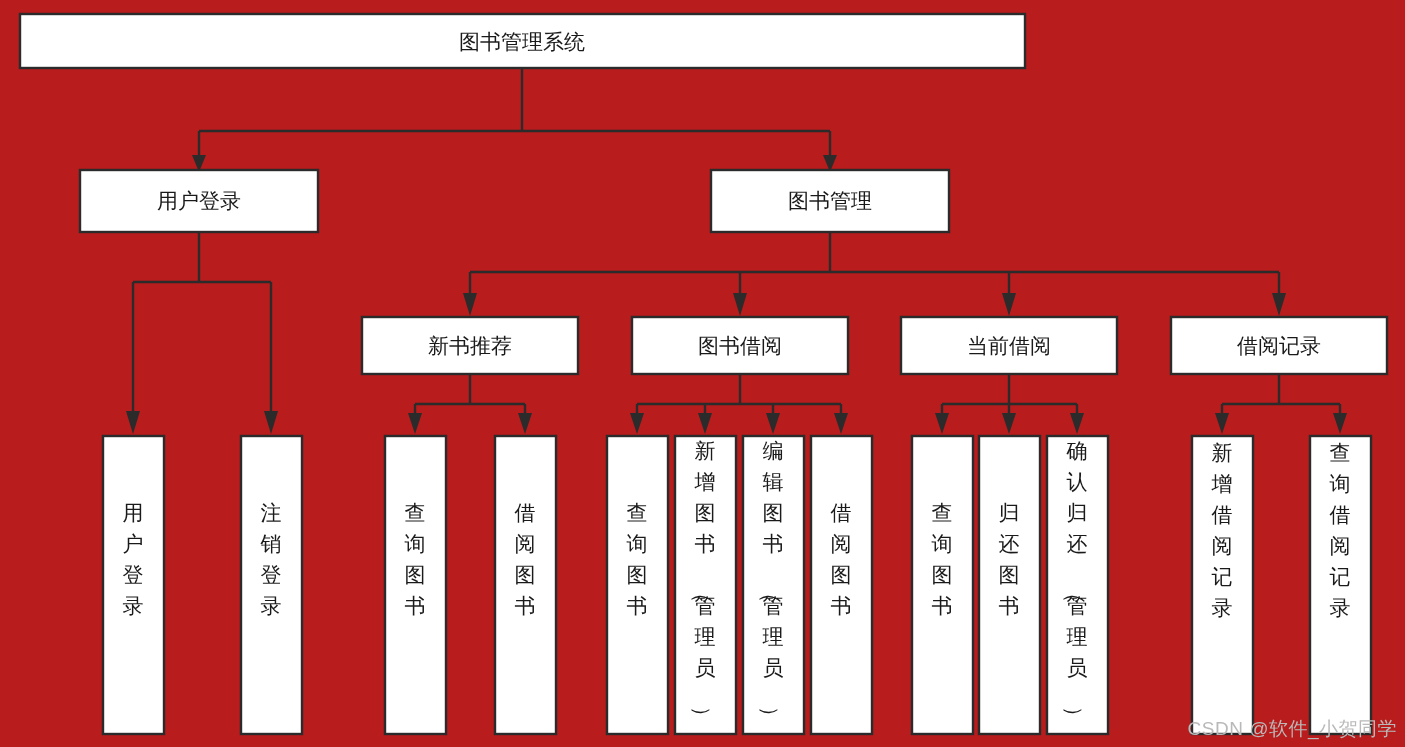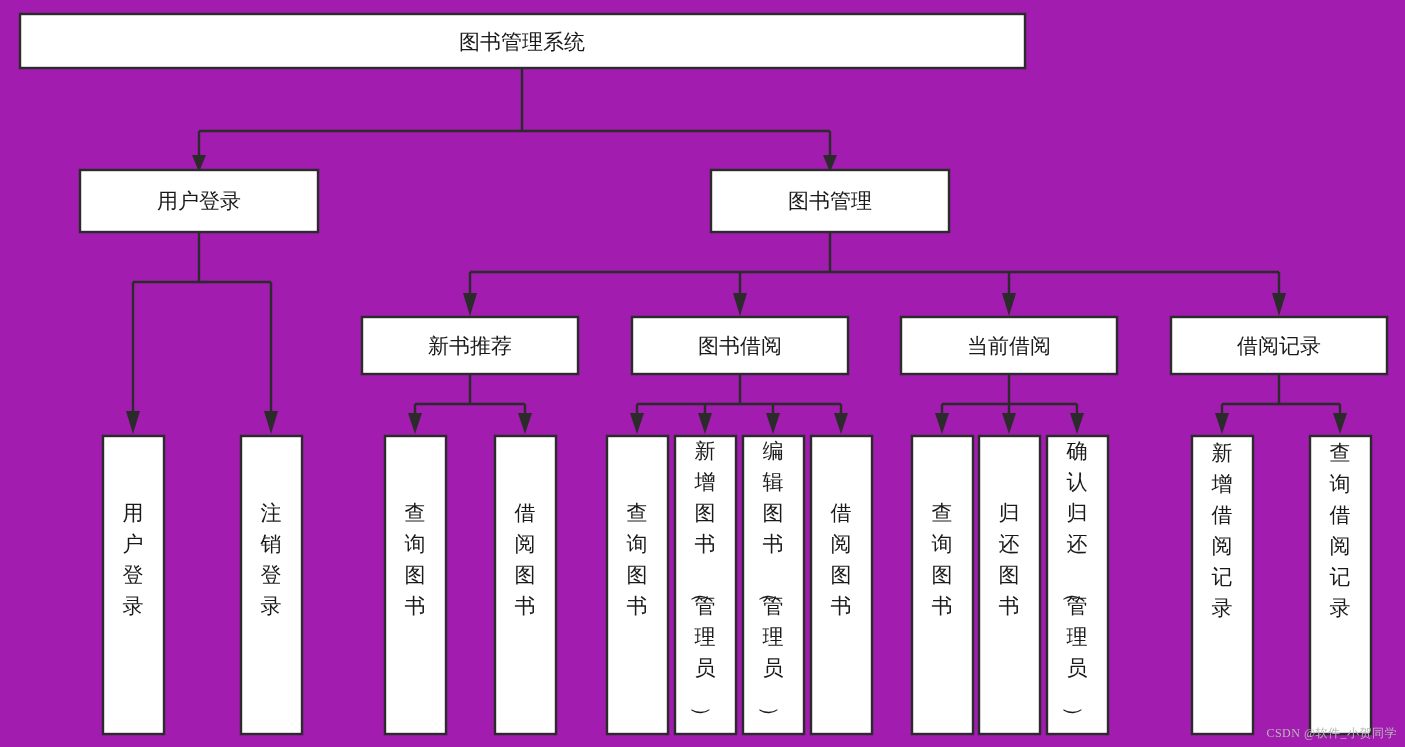--- a/index.html
+++ b/index.html
@@ -11,21 +11,21 @@
   body {
     width: 1405px;
     height: 747px;
     overflow: hidden;
     font-family: "DejaVu Sans", "Liberation Sans", sans-serif;
   }
   #diagram-root {
     position: relative;
     width: 1405px;
     height: 747px;
-    background: #a21caf;
+    background: #b91c1c;
   }
   svg#tree-svg {
     position: absolute;
     left: 0;
     top: 0;
     width: 1405px;
     height: 747px;
     display: block;
   }
   .node-rect {
@@ -53,22 +53,22 @@
   .node-label-v {
     font-family: "DejaVu Sans", "Liberation Sans", sans-serif;
     font-size: 21px;
     fill: #1a1a1a;
     text-anchor: middle;
   }
   .watermark {
     position: absolute;
     right: 8px;
     bottom: 5px;
-    font-family: Liberation Serif, serif;
-    font-size: 12px;
+    font-family: Liberation Sans, sans-serif;
+    font-size: 19px;
     color: #b9b9b9;
     letter-spacing: 0.5px;
     white-space: nowrap;
     pointer-events: none;
   }
 </style>
 </head>
 <body>
 
 <div id="diagram-root">

